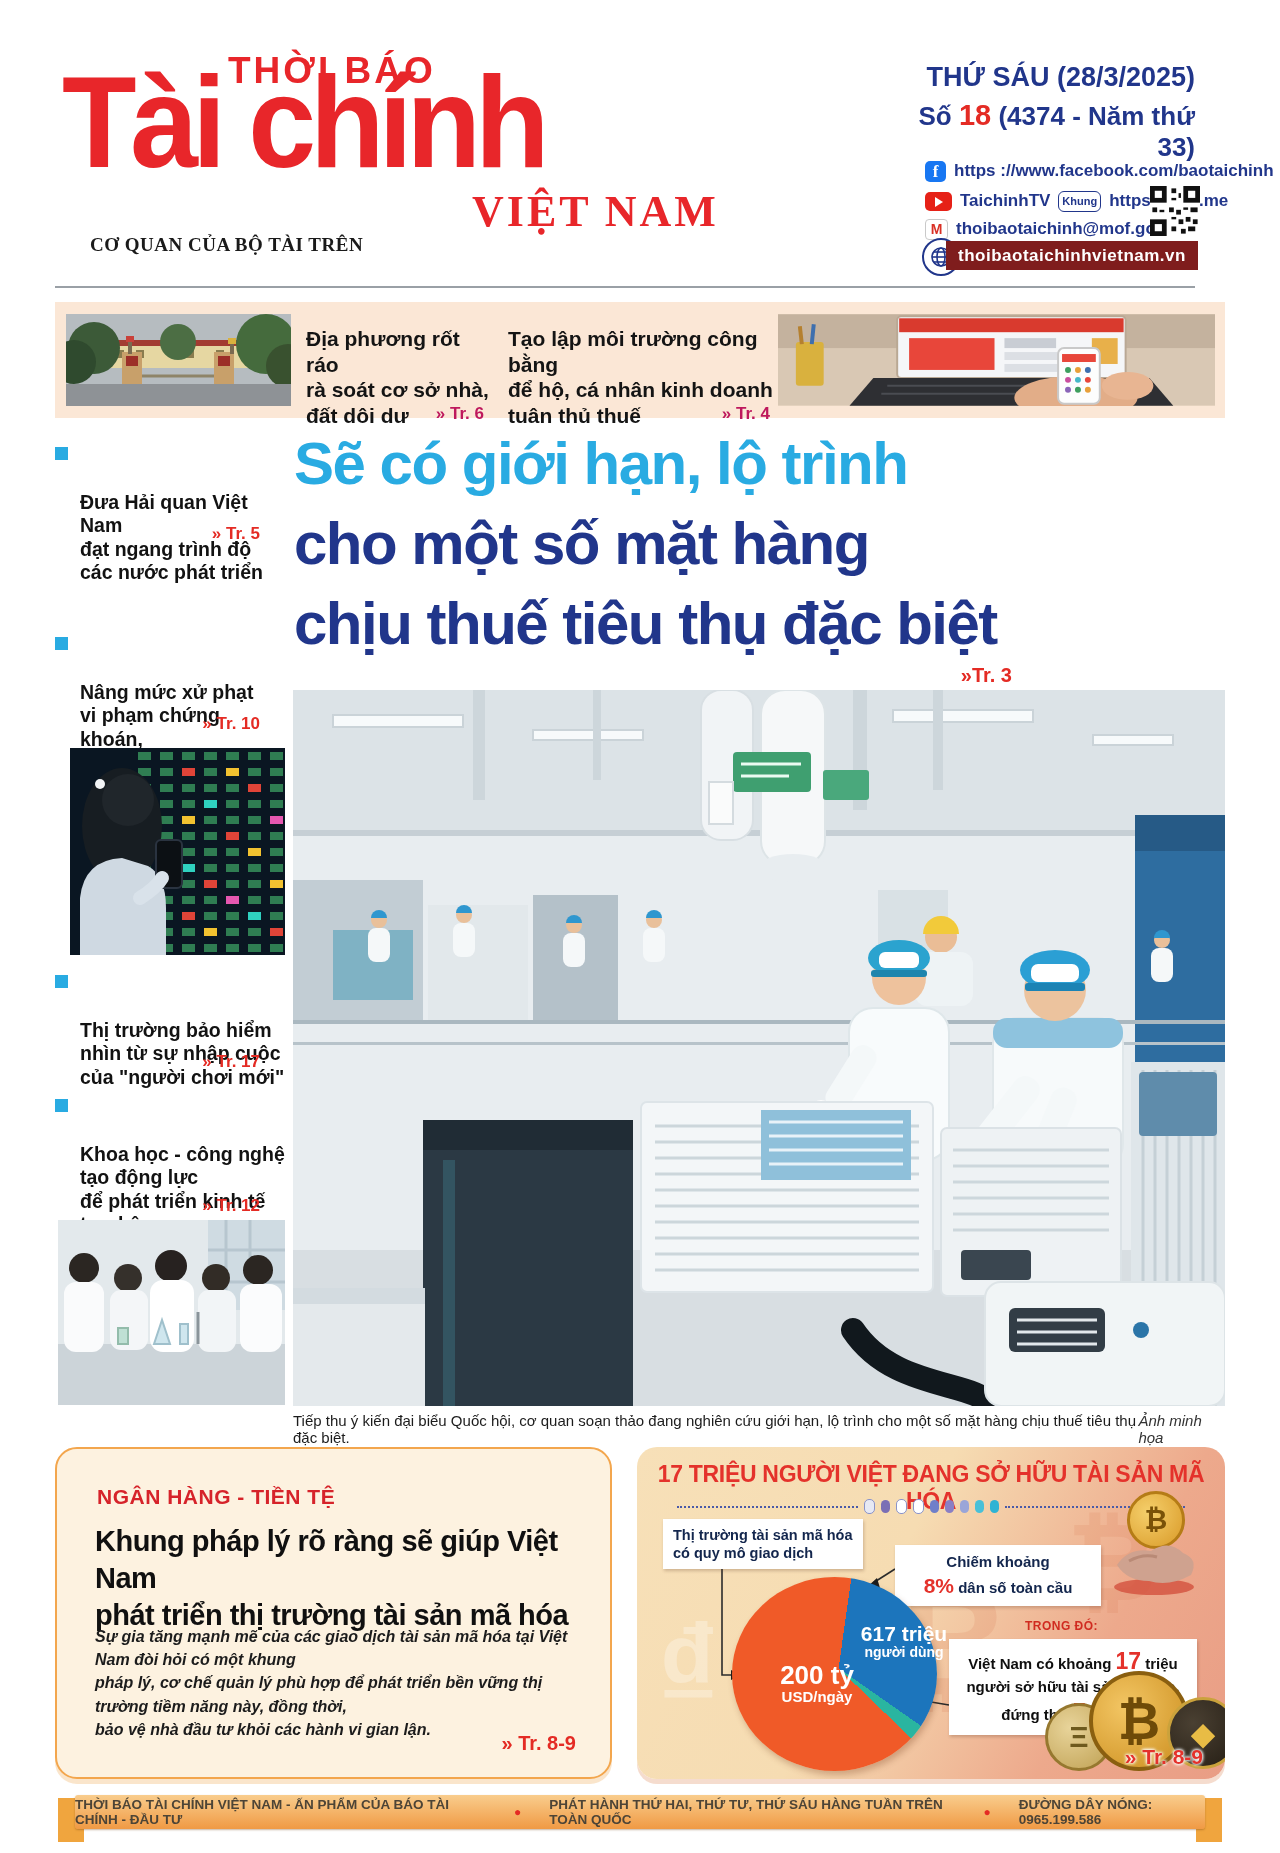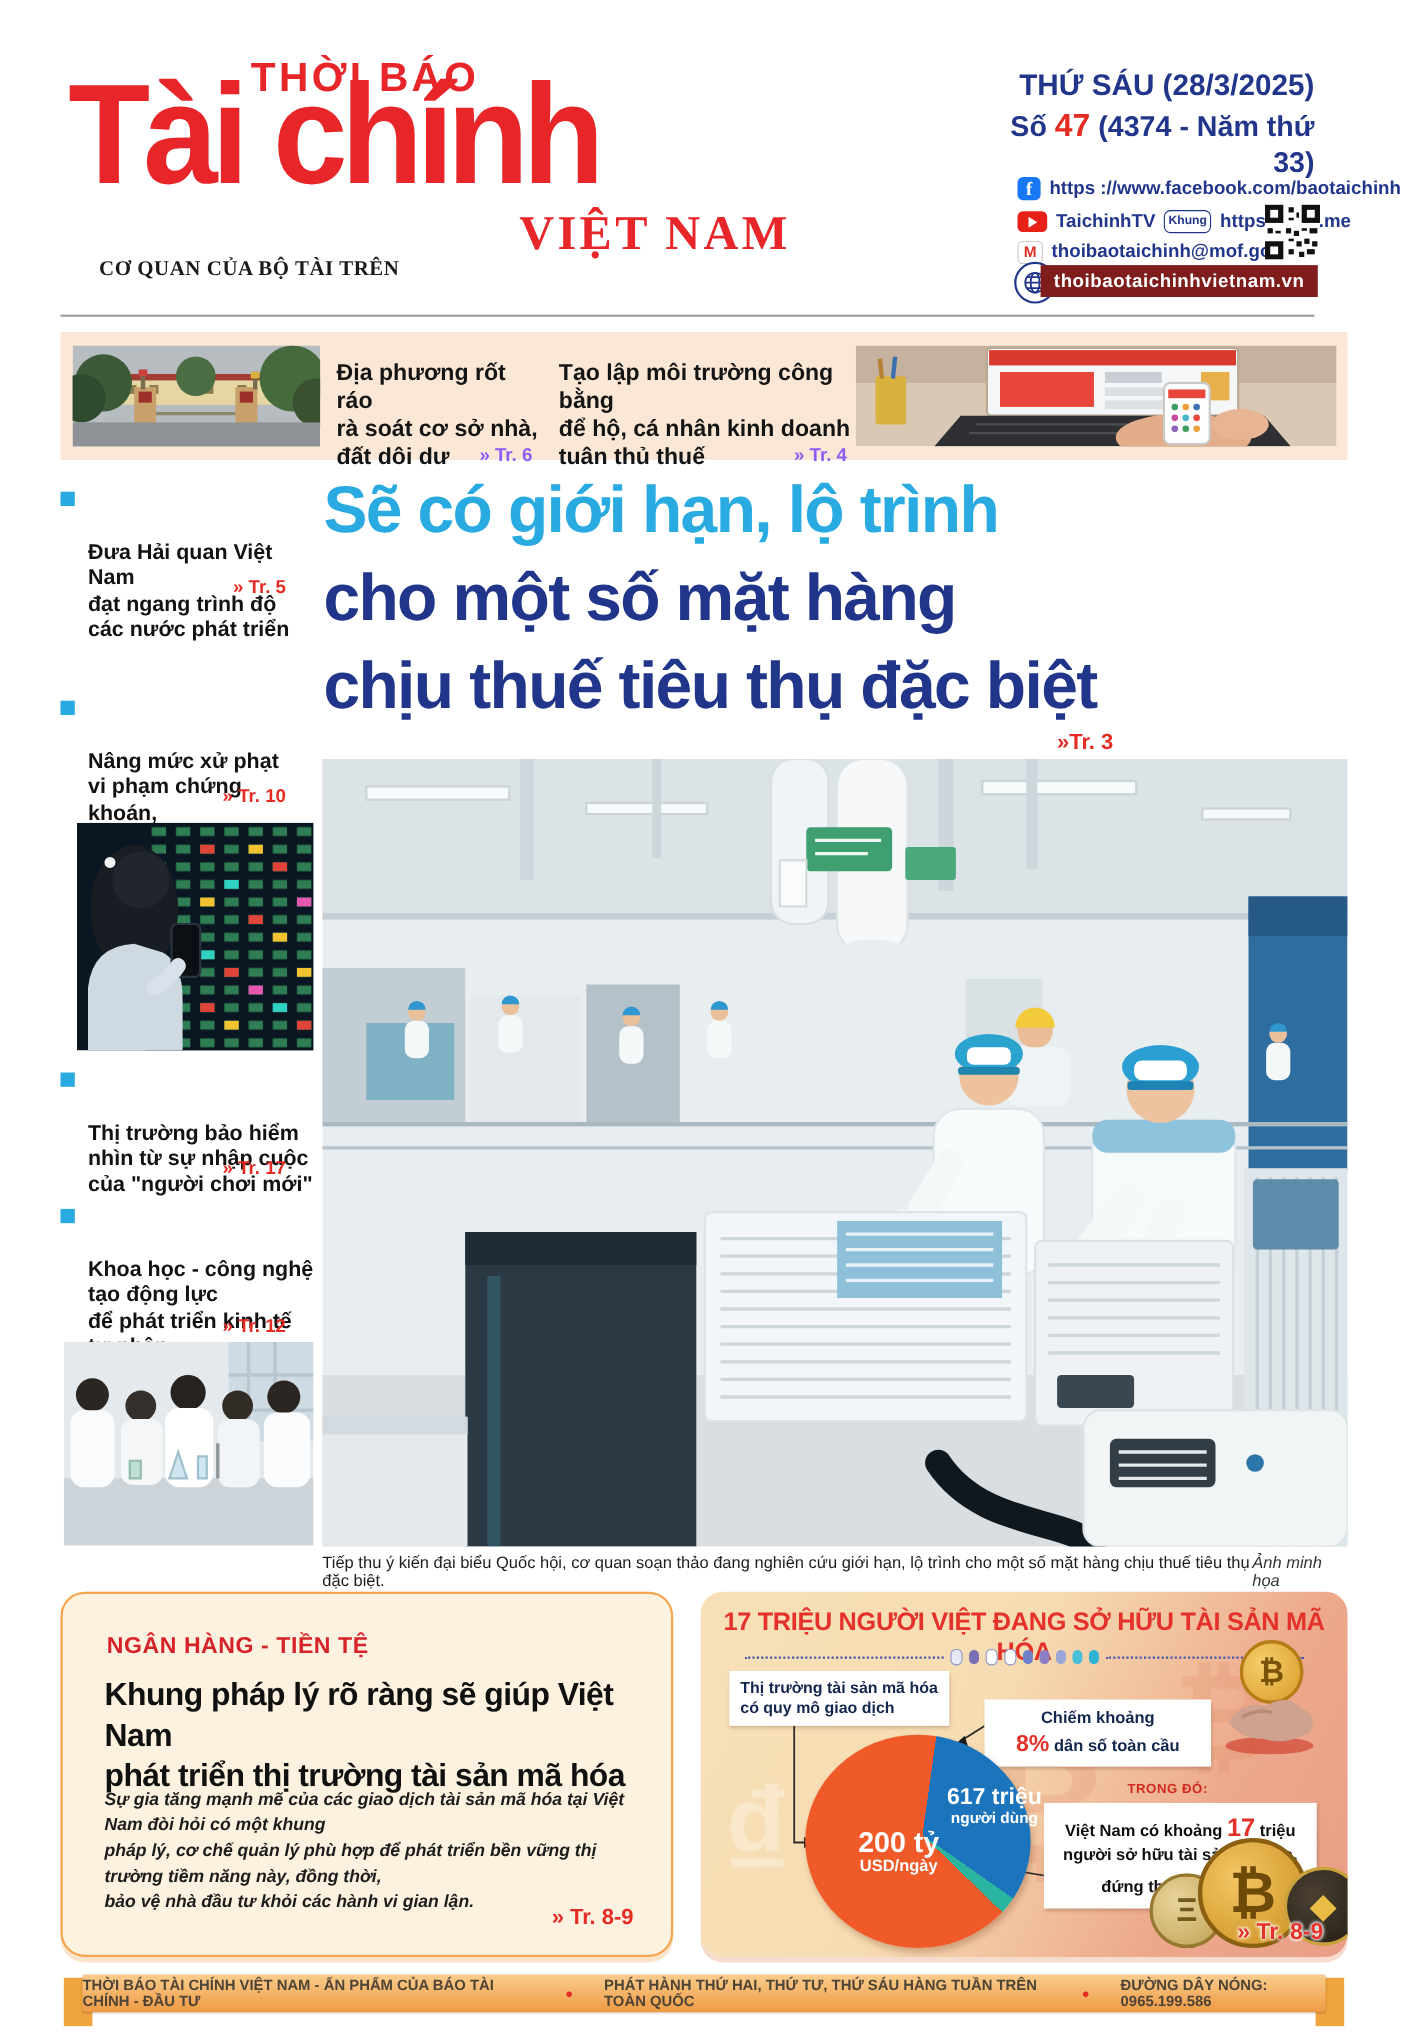--- a/index.html
+++ b/index.html
@@ -36,21 +36,21 @@
   .qr{left:1150px;top:186px;width:50px;height:50px;}
   .url-bar{left:946px;top:241px;width:252px;height:29px;background:#7f1d1d;color:#fff;display:flex;
            align-items:center;justify-content:center;font-size:17px;font-weight:bold;letter-spacing:.5px;}
   .globe{left:922px;top:238px;width:34px;height:34px;background:#fff;border:2px solid #21368b;border-radius:50%;
          display:flex;align-items:center;justify-content:center;}
 
   
   .strip{left:55px;top:302px;width:1170px;height:116px;background:#fbe7d6;}
   .strip-img{top:314px;height:92px;}
   .teaser-title{font-size:21px;font-weight:bold;color:#141414;line-height:1.22;}
-  .teaser-page{font-size:17px;font-weight:bold;color:#8b5cf6;text-align:right;}
+  .teaser-page{font-size:17px;font-weight:bold;color:#be185d;text-align:right;}
 
   
   .sb-item{left:55px;width:230px;padding-left:25px;box-sizing:border-box;font-size:19.5px;font-weight:bold;
            color:#121212;line-height:1.2;}
   .sb-item .bullet{position:absolute;left:0;top:3px;width:13px;height:13px;background:#29abe2;}
   .sb-page{left:55px;width:205px;text-align:right;font-size:17px;font-weight:bold;color:#e42b24;}
 
   
   .hl{left:294px;width:722px;font-size:60px;font-weight:bold;letter-spacing:-1.5px;line-height:1;}
   .hl1{color:#29abe2;} .hl23{color:#21368b;}
@@ -108,21 +108,21 @@
 <div class="page">
 
   <div class="abs mh-kicker">THỜI BÁO</div>
   <div class="abs mh-title">Tài chính</div>
   <div class="abs mh-sub">VIỆT NAM</div>
   <div class="abs mh-agency">CƠ QUAN CỦA BỘ TÀI TRÊN</div>
 
   <div class="abs issue-day">THỨ SÁU (28/3/2025)</div>
   <div class="abs issue-no">
     <span>Số</span>
-    <span class="red big">47</span>
+    <span class="red big">18</span>
     <span>(4374 - Năm thứ 33)</span>
   </div>
 
   <div class="abs soc-row" style="top:158px;">
     <span class="fb-ic">f</span>
     <span>https ://www.facebook.com/baotaichinh</span>
   </div>
   <div class="abs soc-row" style="top:188px;">
     <span class="yt-ic"></span>
     <span>TaichinhTV</span>

